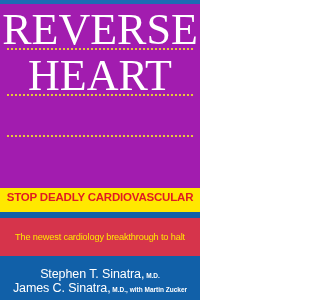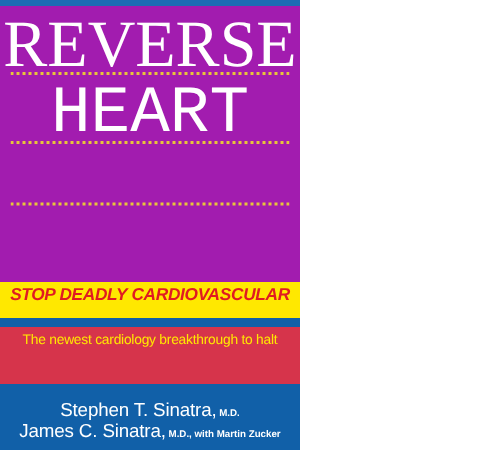--- a/index.html
+++ b/index.html
@@ -41,21 +41,21 @@
     width: 200px;
     text-align: center;
     color: #ffffff;
     font-family: "Liberation Serif", "DejaVu Serif", serif;
     font-weight: normal;
     letter-spacing: 0px;
     line-height: 1;
     white-space: nowrap;
   }
   .tl-1 { top: 8px;   font-size: 44px; }
-  .tl-2 { top: 54px;  font-size: 44px; font-family: Liberation Mono, monospace; }
+  .tl-2 { top: 54px;  font-size: 44px; }
   .tl-3 { top: 100px; font-size: 40px; }
   .tl-4 { top: 142px; font-size: 44px; }
 
   
   .rule {
     position: absolute;
     left: 7px;
     width: 186px;
     height: 2px;
     background-image: linear-gradient(to right, #e8c63a 0px, #e8c63a 2px, transparent 2px, transparent 4px);
@@ -69,21 +69,20 @@
   
   .yellow-band {
     position: absolute;
     left: 0;
     top: 188px;
     width: 200px;
     height: 24px;
     background: #ffe800;
     box-sizing: border-box;
     padding-top: 3px;
-    font-style: italic;
   }
   .yellow-band p {
     margin: 0;
     text-align: center;
     color: #e01b22;
     font-family: "Liberation Sans", sans-serif;
     font-weight: bold;
     font-size: 11.5px;
     line-height: 12.5px;
     letter-spacing: -0.2px;
@@ -92,21 +91,21 @@
 
   
   .red-band {
     position: absolute;
     left: 0;
     top: 218px;
     width: 200px;
     height: 38px;
     background: #d6344b;
     box-sizing: border-box;
-    padding-top: 3px;
+    padding-top: 14px;
   }
   .red-band p {
     margin: 0;
     text-align: center;
     color: #ffe800;
     font-family: "Liberation Sans", sans-serif;
     font-weight: normal;
     font-size: 9.2px;
     line-height: 11.3px;
     letter-spacing: -0.15px;

